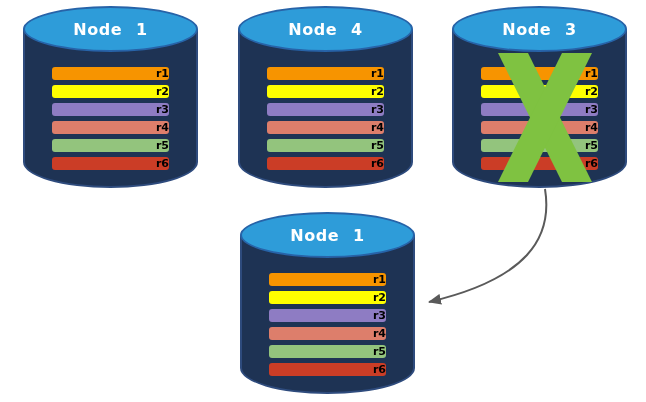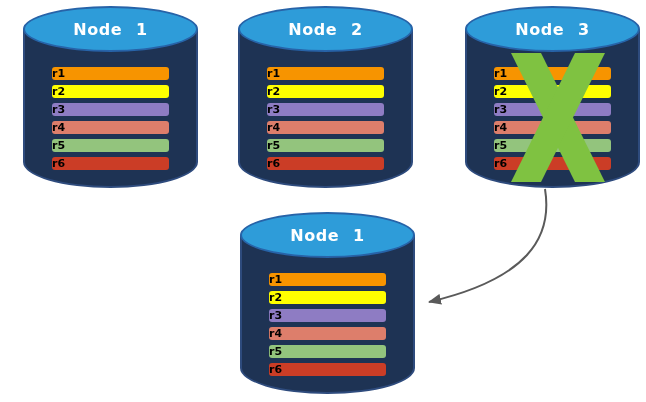--- a/index.html
+++ b/index.html
@@ -25,21 +25,21 @@
     box-sizing:border-box;
     display:flex;align-items:center;justify-content:center;
   }
   .cyl-title{
     color:#ffffff;font-size:16px;font-weight:bold;
     word-spacing:8px;letter-spacing:0.5px;white-space:pre;
   }
   .rows{position:absolute;left:29px;right:29px;top:61px;}
   .row{
     height:13px;margin-bottom:5px;border-radius:3px;
-    text-align:left;line-height:13px;
+    text-align:right;line-height:13px;
     font-size:11px;font-weight:bold;color:#000000;
   }
   .x-overlay{position:absolute;left:0;top:0;pointer-events:none;}
   .arrow-svg{position:absolute;left:413px;top:183px;pointer-events:none;}
 </style>
 </head>
 <body>
 
 <div id="canvas">
 
@@ -54,33 +54,33 @@
       <div class="row" style="background: rgb(142, 124, 195);">r3</div>
       <div class="row" style="background: rgb(221, 126, 107);">r4</div>
       <div class="row" style="background: rgb(147, 196, 125);">r5</div>
       <div class="row" style="background: rgb(203, 61, 38);">r6</div>
     </div>
   </div>
 
   <div class="cyl" style="left:238px;top:6px;">
     <div class="cyl-body" style="background: rgb(30, 51, 84);"></div>
     <div class="cyl-top" style="background: rgb(46, 156, 217);">
-      <span class="cyl-title">Node 2</span>
+      <span class="cyl-title">Node 4</span>
     </div>
     <div class="rows">
       <div class="row" style="background: rgb(247, 148, 0);">r1</div>
       <div class="row" style="background: rgb(255, 255, 0);">r2</div>
       <div class="row" style="background: rgb(142, 124, 195);">r3</div>
       <div class="row" style="background: rgb(221, 126, 107);">r4</div>
       <div class="row" style="background: rgb(147, 196, 125);">r5</div>
       <div class="row" style="background: rgb(203, 61, 38);">r6</div>
     </div>
   </div>
 
-  <div class="cyl" style="left:452px;top:6px;margin-left:13px;">
+  <div class="cyl" style="left:452px;top:6px;">
     <div class="cyl-body" style="background: rgb(30, 51, 84);"></div>
     <div class="cyl-top" style="background: rgb(46, 156, 217);">
       <span class="cyl-title">Node 3</span>
     </div>
     <div class="rows">
       <div class="row" style="background: rgb(247, 148, 0);">r1</div>
       <div class="row" style="background: rgb(255, 255, 0);">r2</div>
       <div class="row" style="background: rgb(142, 124, 195);">r3</div>
       <div class="row" style="background: rgb(221, 126, 107);">r4</div>
       <div class="row" style="background: rgb(147, 196, 125);">r5</div>

